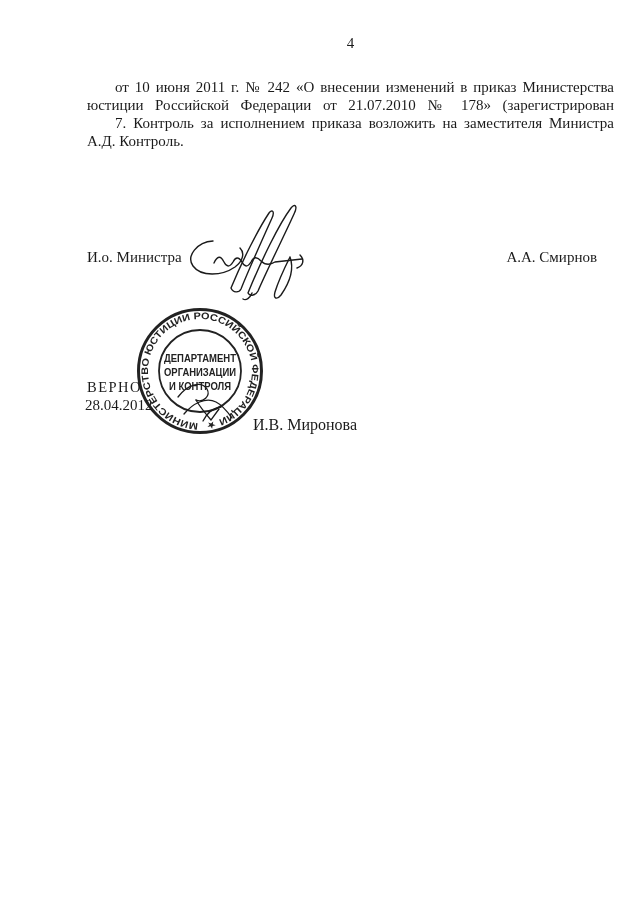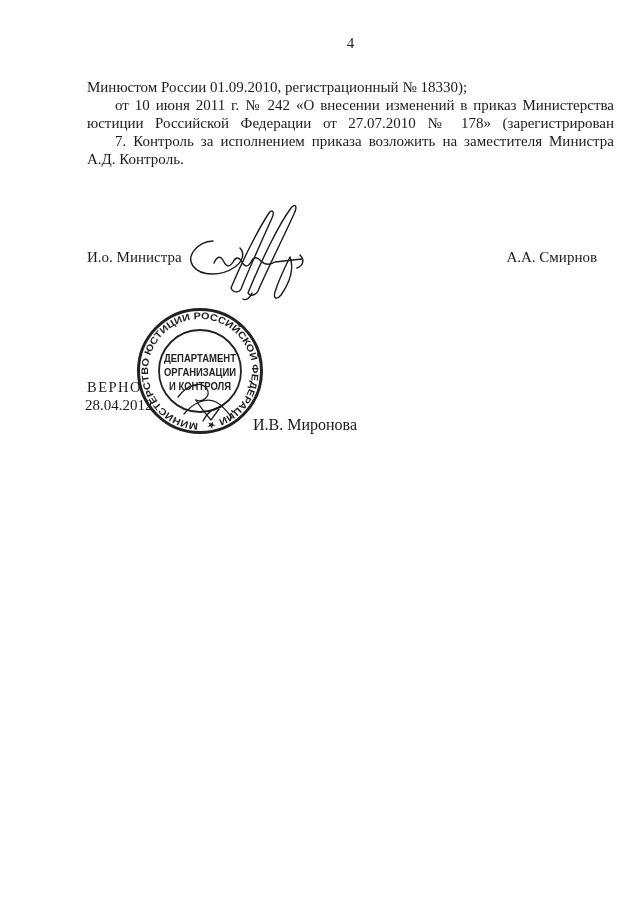--- a/index.html
+++ b/index.html
@@ -40,23 +40,22 @@
   }
 </style>
 </head>
 <body>
 
 <div class="page">
 
   <div class="page-number">4</div>
 
   <div class="body-text">
-      <div class="line end">Минюстом России 01.09.2010, регистрационный № 18330);</div>
       <div class="line indent">от 10 июня 2011 г. № 242 «О внесении изменений в приказ Министерства</div>
-      <div class="line">юстиции Российской Федерации от 27.07.2010 № 178» (зарегистрирован</div>
+      <div class="line">юстиции Российской Федерации от 21.07.2010 № 178» (зарегистрирован</div>
       <div class="line indent">7. Контроль за исполнением приказа возложить на заместителя Министра</div>
       <div class="line end">А.Д. Контроль.</div>
     </div>
 
   <div class="signature-row">
     <span>И.о. Министра</span>
     <span>А.А. Смирнов</span>
   </div>
 
   <svg class="sig-svg" width="145" height="110" viewBox="180 196 145 110">

